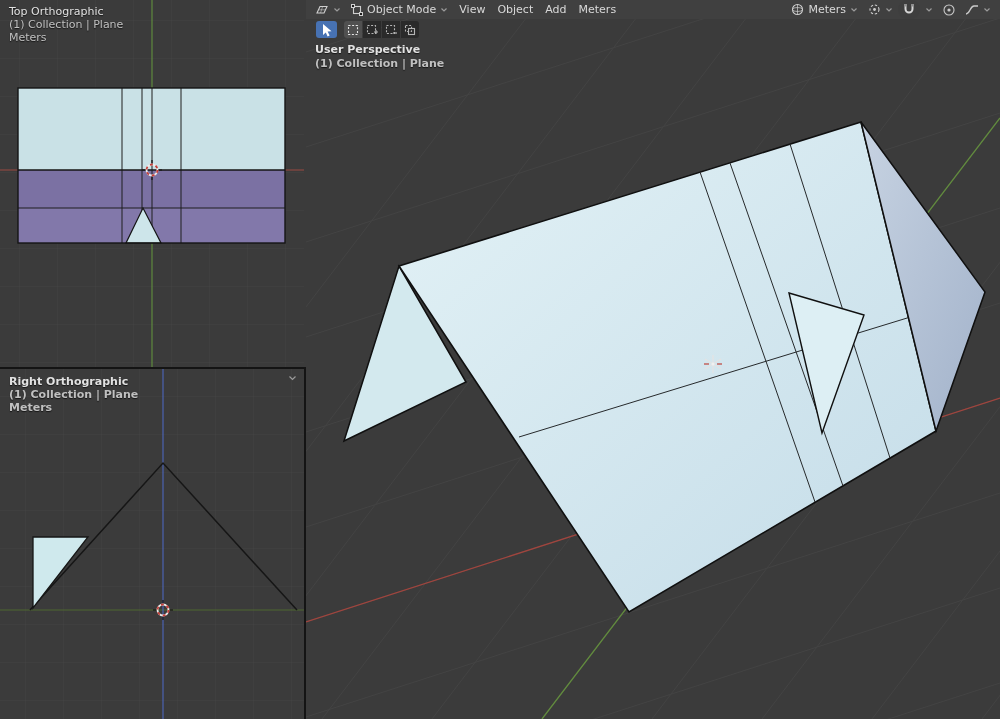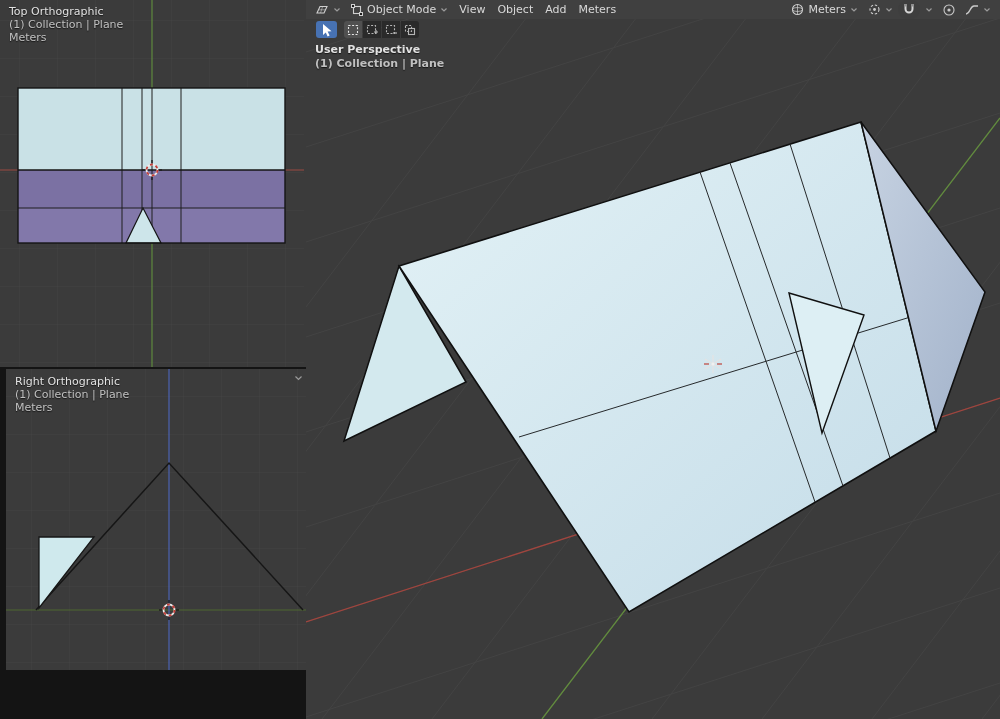--- a/index.html
+++ b/index.html
@@ -3,21 +3,21 @@
 <meta charset="utf-8">
 <style>
   html,body{margin:0;padding:0;}
   body{
     position:relative;width:1000px;height:719px;overflow:hidden;
     background:#141414;font-family:"DejaVu Sans",sans-serif;font-size:11px;color:#d6d6d6;
     -webkit-font-smoothing:antialiased;
   }
   .vp{position:absolute;background:#3b3b3b;overflow:hidden;}
   #vp-top{left:0;top:0;width:340px;height:367px;}
-  #vp-rortho{left:6px;top:369px;width:304px;height:301px;}
+  #vp-rortho{left:0;top:369px;width:304px;height:350px;font-weight:bold;}
   #vp-persp{left:306px;top:0;width:694px;height:719px;font-weight:bold;}
   .vp svg.scene{position:absolute;left:0;top:0;}
 
   .vl{position:absolute;left:9px;white-space:nowrap;text-shadow:0 1px 1px rgba(0,0,0,.65);pointer-events:none;}
   .vl.title{color:#e2e2e2;}
   .vl.sub{color:#c0c0c0;}
 
   .corner-btn{position:absolute;right:5px;top:3px;width:14px;height:12px;background:transparent;border:none;padding:0;display:flex;align-items:center;justify-content:center;}
 
   

